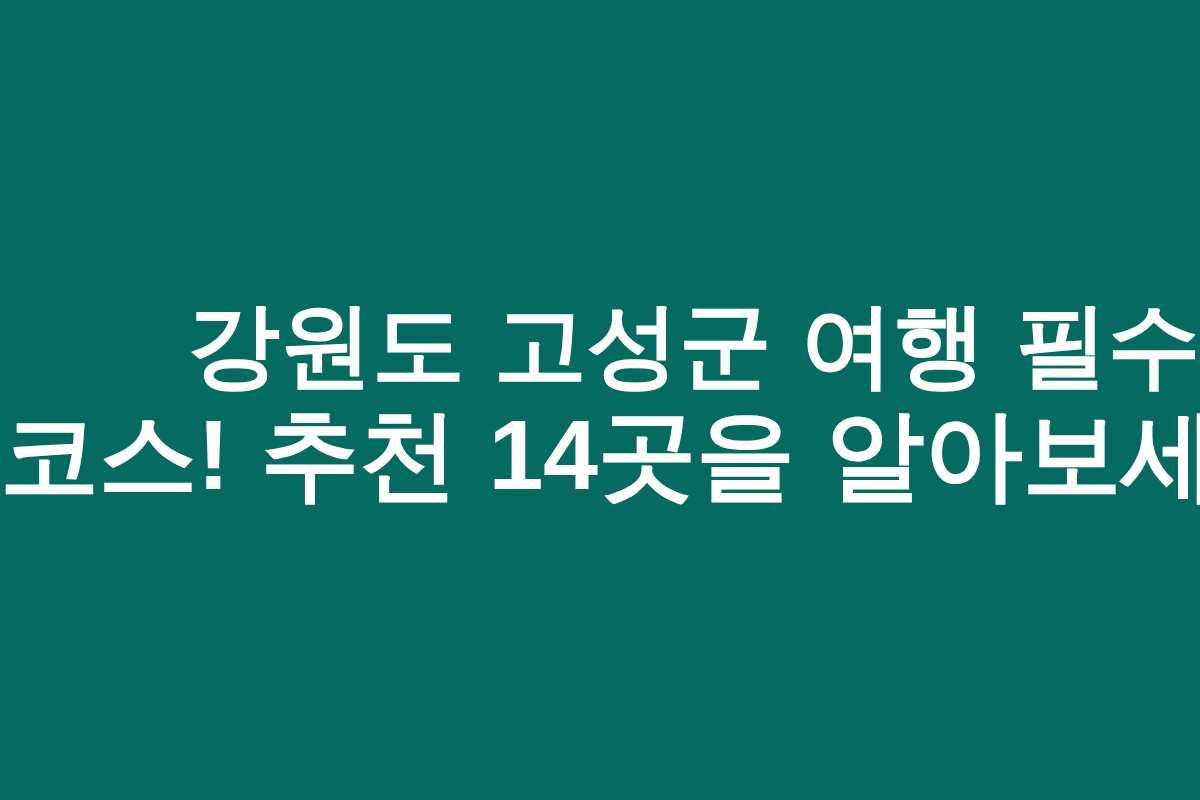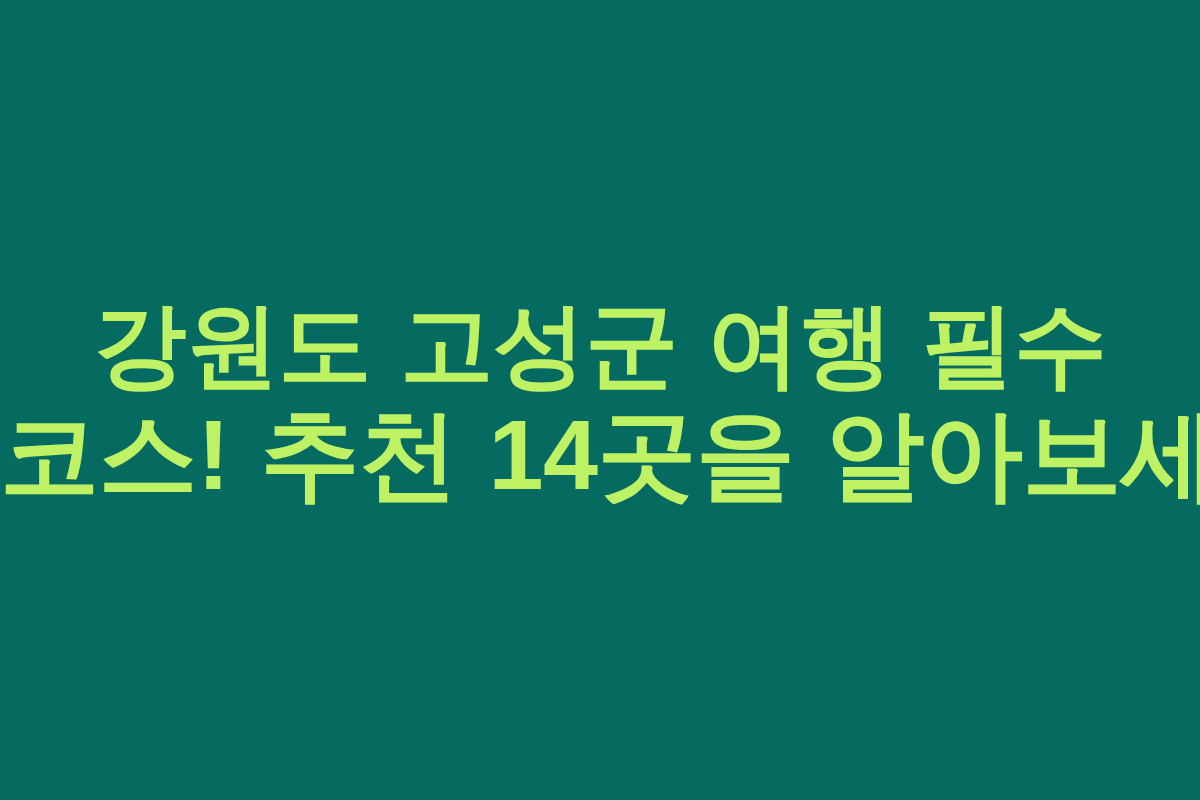--- a/index.html
+++ b/index.html
@@ -25,22 +25,22 @@
     align-items: center;
     justify-content: center;
     background: #056a60;
     overflow: hidden;
   }
 
   .headline {
     width: 100%;
     margin: 0;
     padding: 0;
-    text-align: center;
-    color: #bef264;
+    text-align: right;
+    color: #ffffff;
     font-family: "Liberation Sans", "DejaVu Sans", sans-serif;
     font-weight: 700;
     font-size: 94px;
     line-height: 110px;
     letter-spacing: -0.5px;
     word-spacing: 4px;
     -webkit-font-smoothing: antialiased;
   }
 
   .headline .line {

